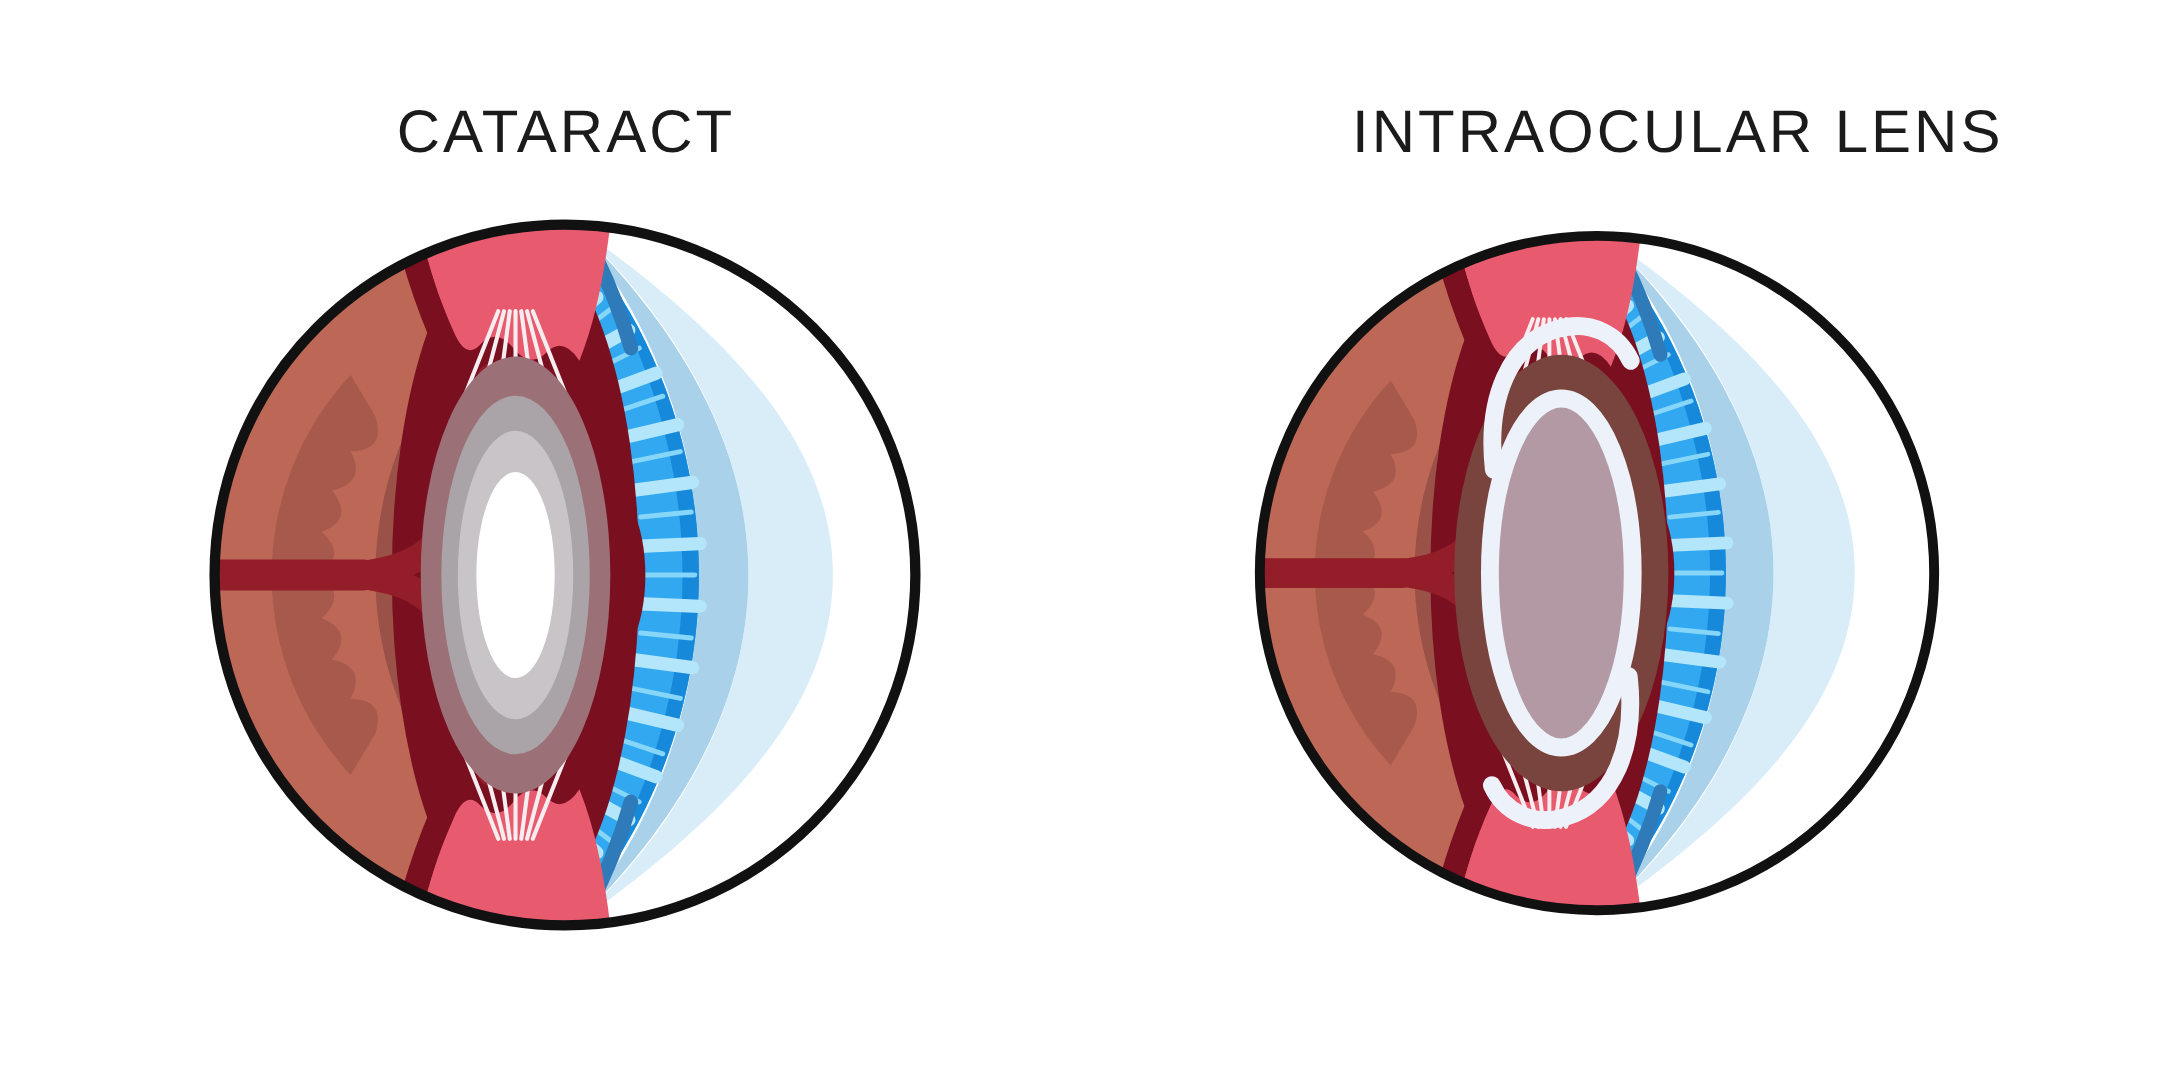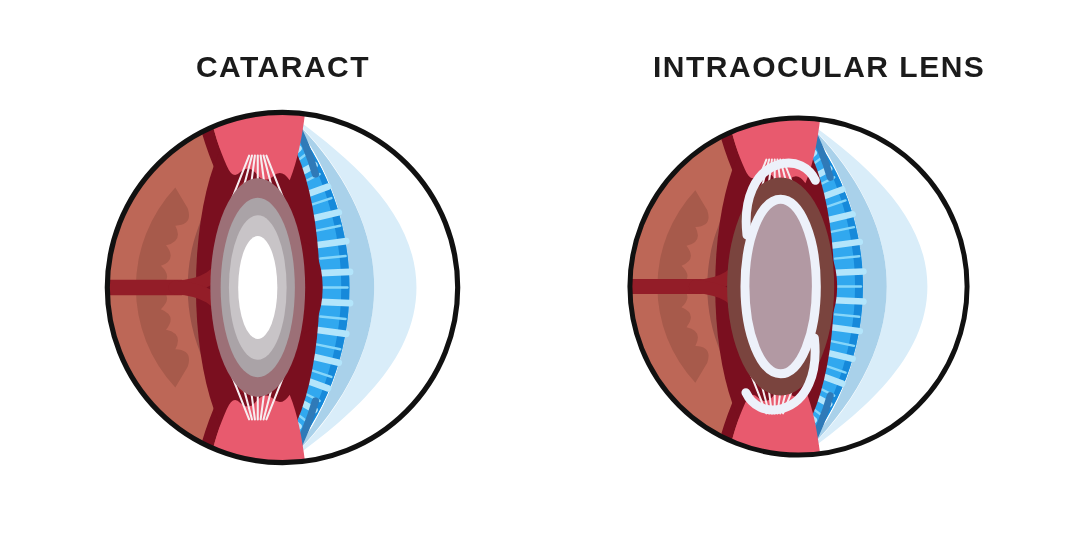--- a/index.html
+++ b/index.html
@@ -1,19 +1,19 @@
 <!DOCTYPE html>
 <html style="--outline: #111111; --sclera: #ffffff; --cornea-outer: #d9edf9; --cornea-mid: #a9d1ea; --iris: #31a8ef; --iris-rim: #1689da; --iris-petal: #b3e5fb; --iris-streak: #86d6fa; --limbus: #2f7ab8; --sclera-inner: #bd6757; --choroid-scallop: #a75a4b; --choroid-shadow: #9a5148; --vitreous: #7a0f1f; --vessel: #931d28; --ciliary-pink: #e85a6e; --zonule-fibers: #f6edf0; --cataract-ring1: #9c7077; --cataract-ring2: #aaa3a7; --cataract-ring3: #c8c4c7; --cataract-core: #ffffff; --iol-capsule: #7a443e; --iol-interior: #b299a3; --iol-implant: #edf1fa;"><head>
 <meta charset="utf-8">
 <style>
   html,body{margin:0;padding:0;background:#ffffff;}
   body{font-family:"Liberation Sans", sans-serif;}
   .stage{position:relative;width:1080px;height:546px;background:#ffffff;overflow:hidden;}
   .fig{position:absolute;}
-  .fig-title{position:absolute;text-align:center;font-size:30px;font-weight:700;
+  .fig-title{position:absolute;text-align:center;font-size:30px;font-weight:400;
              letter-spacing:1.5px;color:#1b1b1b;white-space:nowrap;}
   .eye-svg{position:absolute;display:block;}
 
   
   .sclera       {fill:var(--sclera);}
   .outline      {fill:none;stroke:var(--outline);stroke-width:5;}
   .cornea-outer {fill:var(--cornea-outer);}
   .cornea-mid   {fill:var(--cornea-mid);}
   .iris         {fill:var(--iris);}
   .iris-rim     {fill:var(--iris-rim);}
@@ -148,20 +148,20 @@
 
   <div class="fig">
     <div class="fig-title" style="left:133px;top:50px;width:300px;">CATARACT</div>
     <svg class="eye-svg" style="left:97px;top:102px;" width="371" height="371" viewBox="0 0 360 360">
       <use href="#eye-base"></use>
       <use href="#lens-cataract"></use>
     </svg>
   </div>
 
   <div class="fig">
-    <div class="fig-title" style="left:653px;top:50px;width:300px;">INTRAOCULAR LENS</div>
+    <div class="fig-title" style="left:676px;top:50px;width:300px;">INTRAOCULAR LENS</div>
     <svg class="eye-svg" style="left:620px;top:108px;" width="357" height="357" viewBox="0 0 360 360">
       <use href="#eye-base"></use>
       <use href="#lens-iol"></use>
     </svg>
   </div>
 
 </div>
 
 </body></html>

